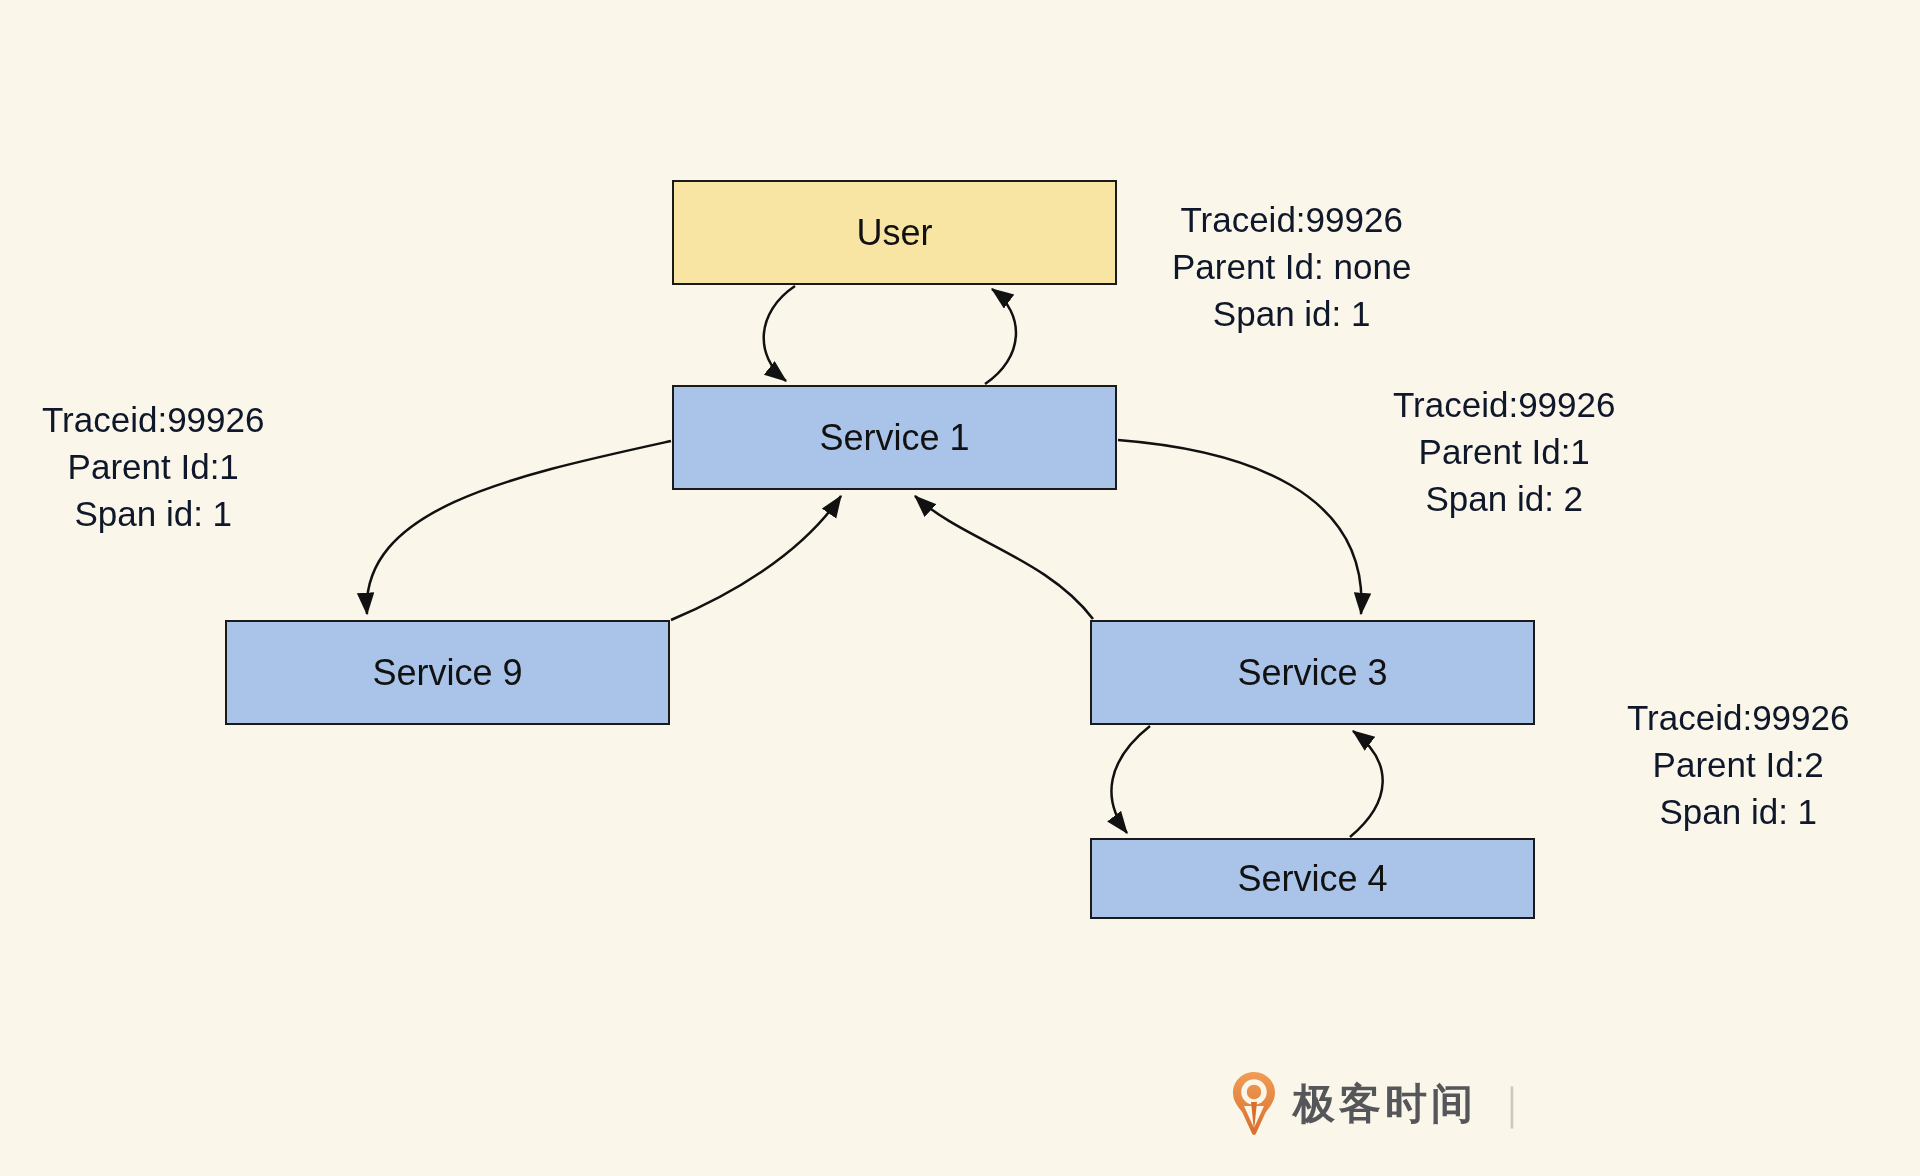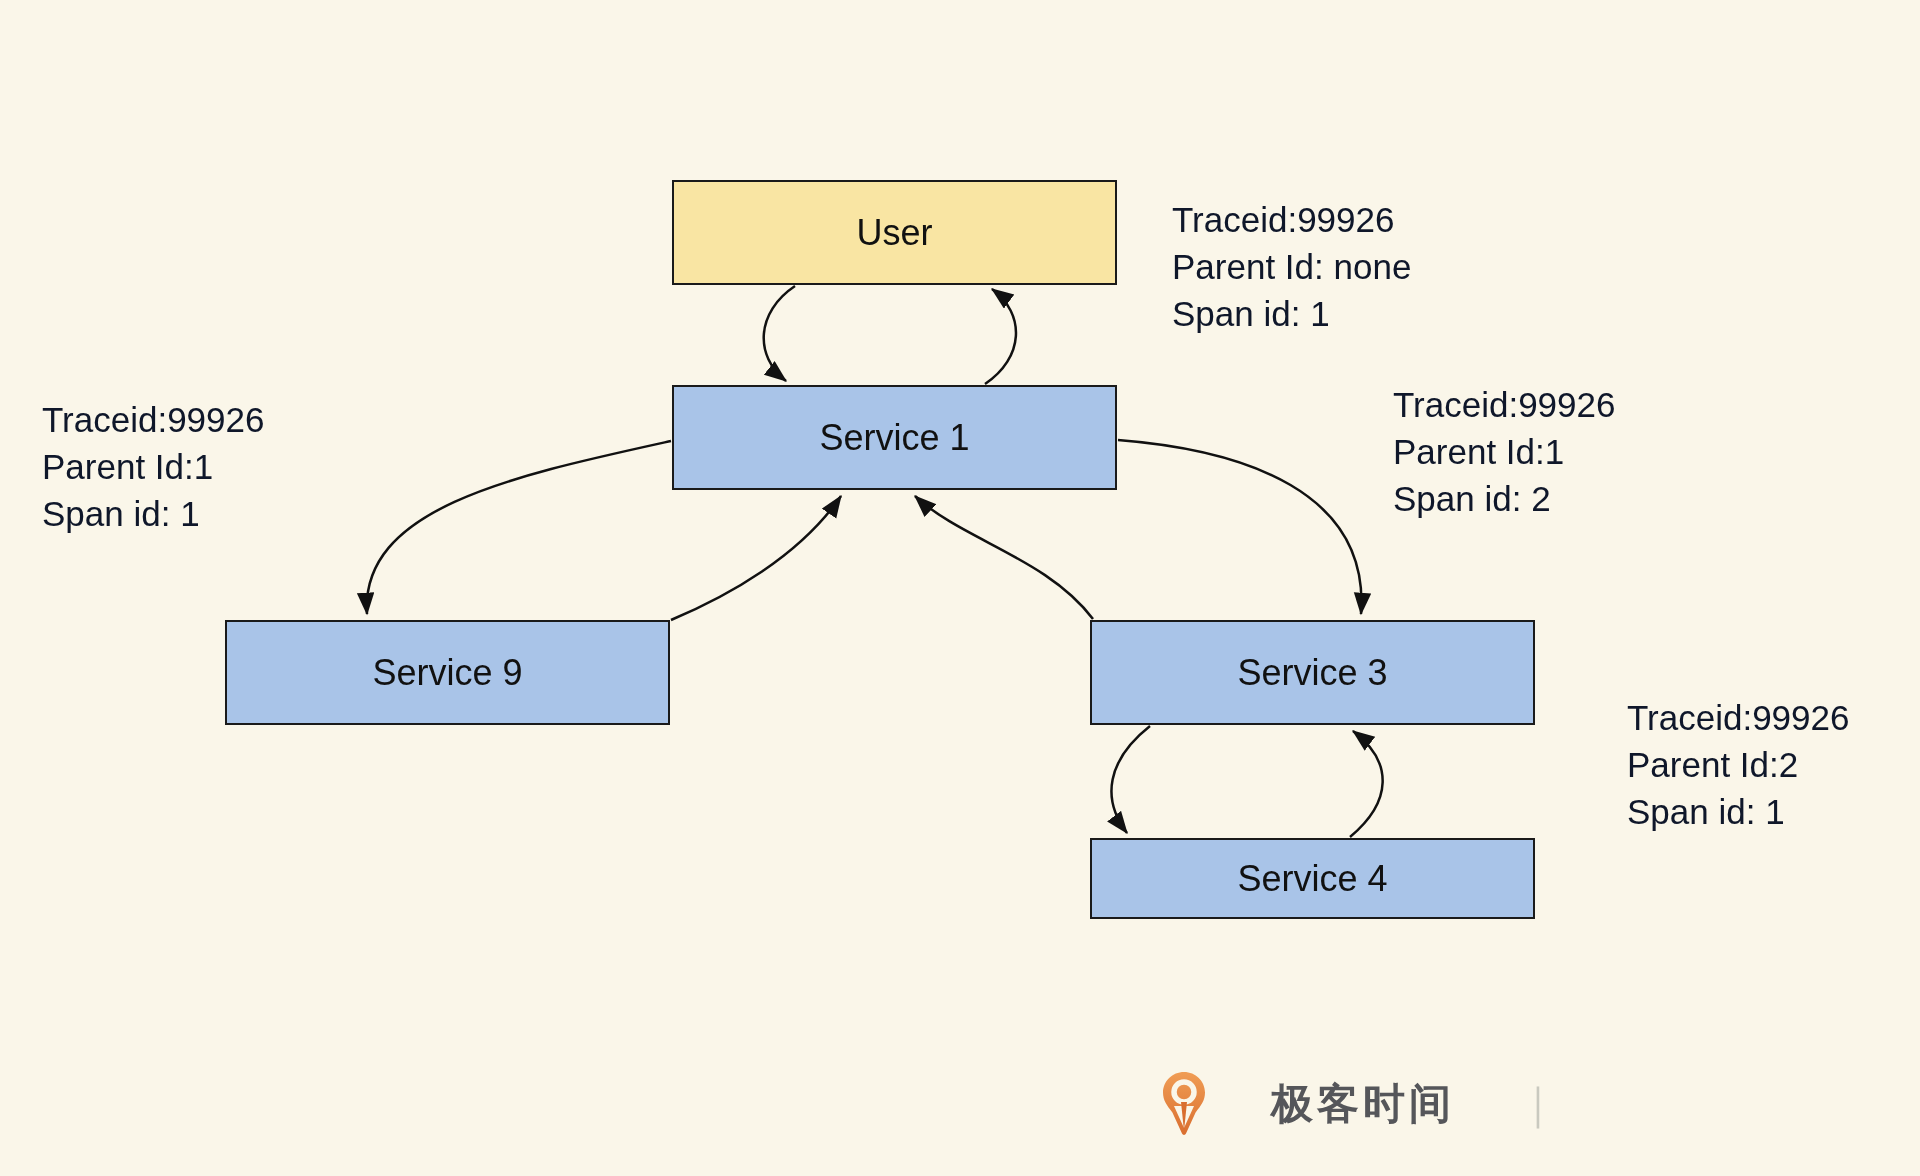--- a/index.html
+++ b/index.html
@@ -2,21 +2,21 @@
 <html><head>
 <meta charset="utf-8">
 <style>
   html,body{
     margin:0;padding:0;
     width:1920px;height:1176px;
     background:#faf6e9;
     font-family:"Liberation Sans","DejaVu Sans",sans-serif;
     overflow:hidden;
   }
-  .canvas{position:relative;width:1920px;height:1176px;background:#faf6e9;}
+  .canvas{position:relative;width:1920px;height:1176px;background:#faf6e9;text-align:center;}
   .arrows{position:absolute;left:0;top:0;width:1920px;height:1176px;}
   .node{
     position:absolute;
     box-sizing:border-box;
     border:2.5px solid #1a1a1a;
     display:flex;align-items:center;justify-content:center;
     font-size:36px;color:#111;
   }
   .node.user{left:672px;top:180px;width:445px;height:105px;background:#f9e5a3;}
   .node.s1{left:672px;top:385px;width:445px;height:105px;background:#a9c4e8;}
@@ -27,22 +27,22 @@
     position:absolute;
     font-size:35px;line-height:47px;color:#0f172a;
     white-space:nowrap;
   }
   .ann span{display:block;}
   .ann.a-user{left:1172px;top:196px;}
   .ann.a-s2{left:42px;top:396px;}
   .ann.a-s3{left:1393px;top:381px;}
   .ann.a-s4{left:1627px;top:694px;}
   .watermark{
-    position:absolute;left:1163px;top:1070px;height:68px;
-    display:flex;align-items:center;gap:48px;
+    position:absolute;left:1233px;top:1070px;height:68px;
+    display:flex;align-items:center;
   }
   .wm-brand{
     margin-left:18px;
     font-size:42px;font-weight:600;color:#55565a;letter-spacing:4px;
   }
   .wm-sep{
     margin:0 10px 0 14px;
     font-size:42px;color:#c9c9bf;font-weight:400;
   }
   .wm-caption{

